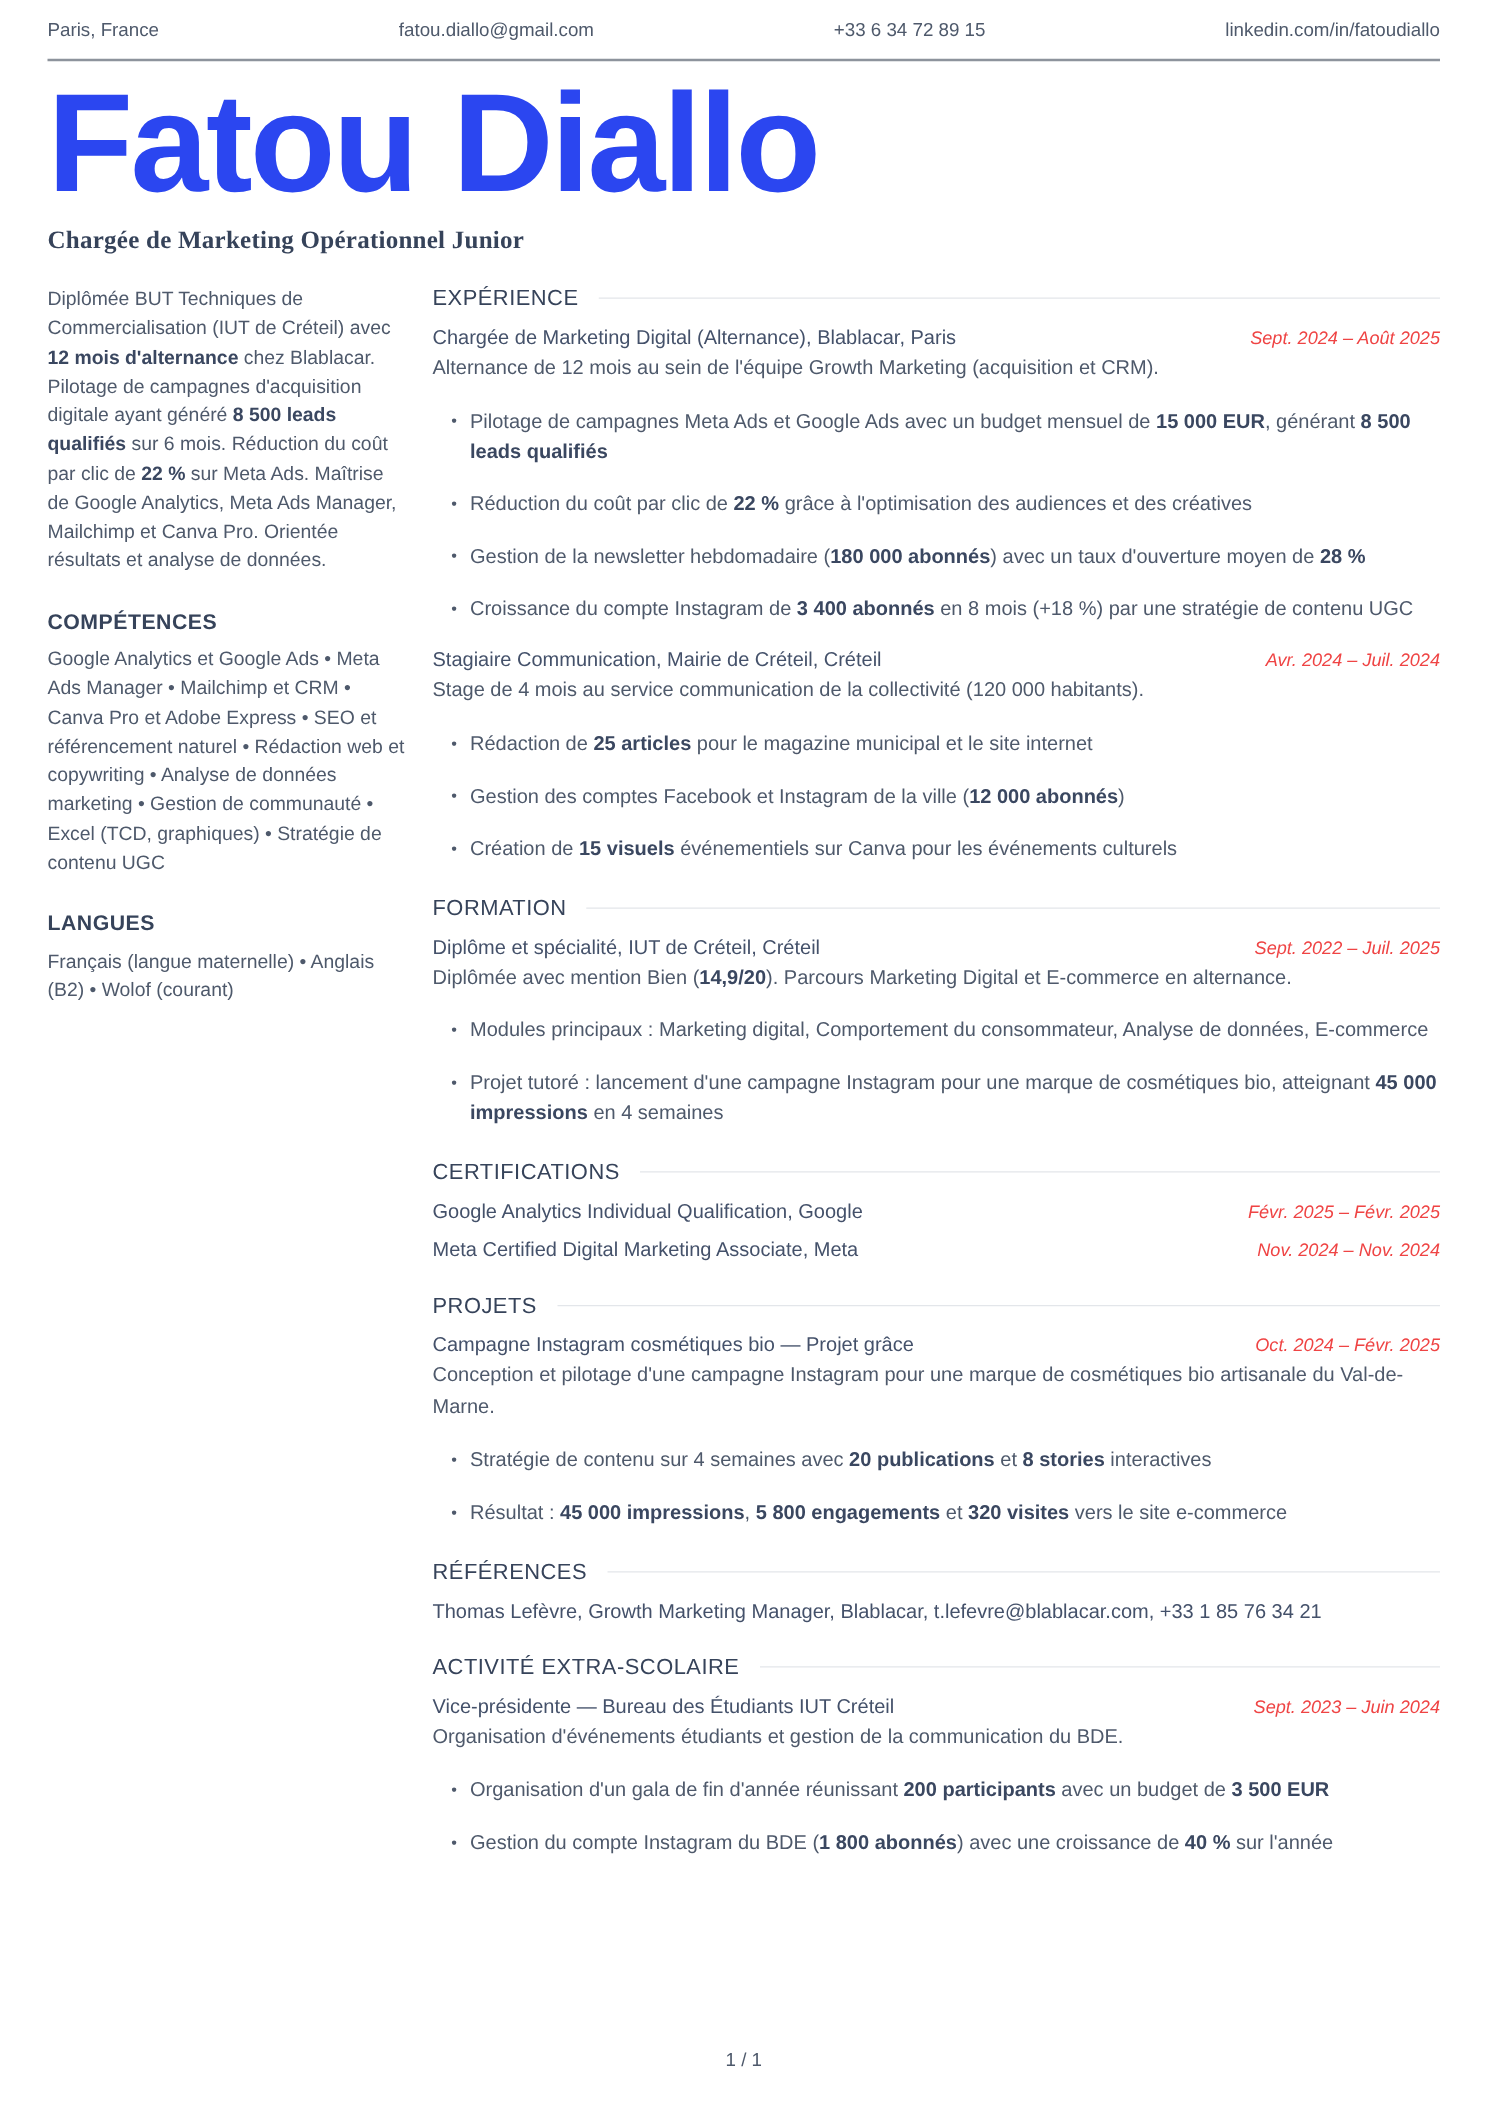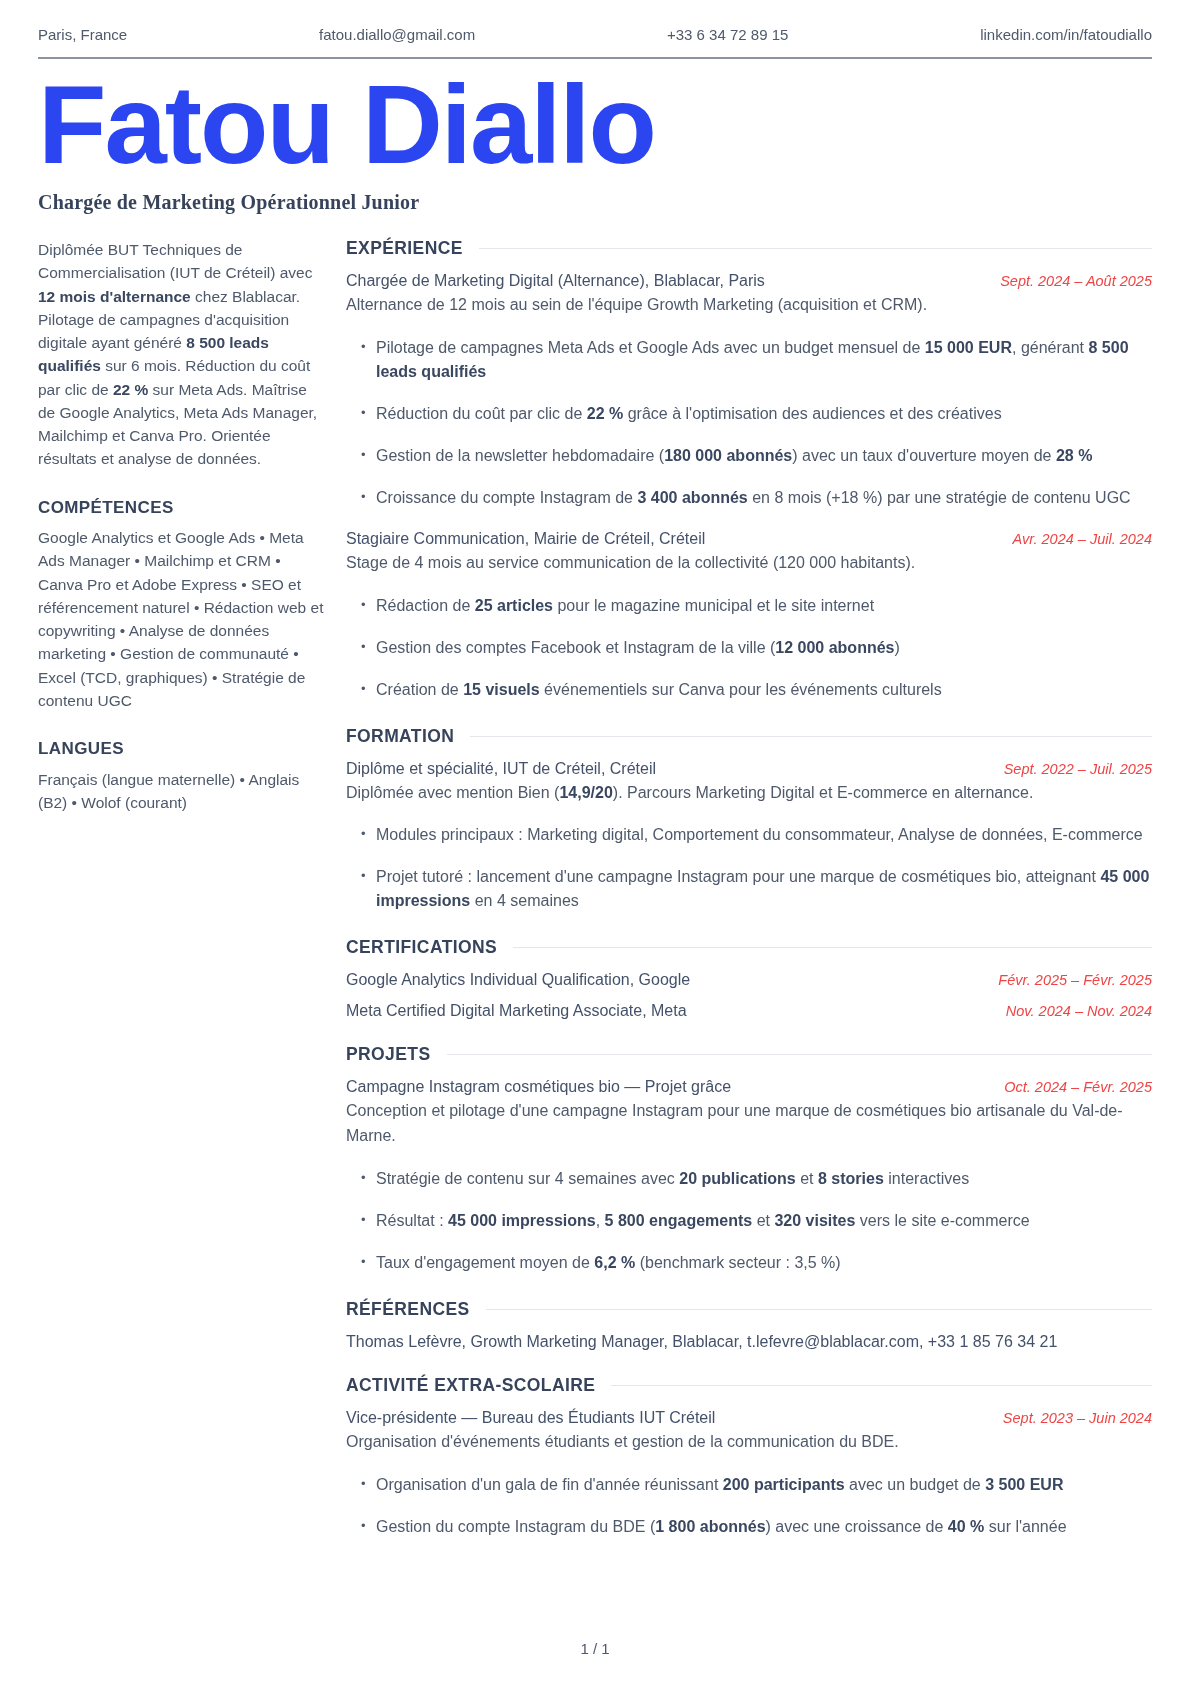--- a/index.html
+++ b/index.html
@@ -2,39 +2,39 @@
 <html lang="fr"><head>
 <meta charset="utf-8">
 <style>
   html,body{margin:0;padding:0;background:#ffffff;}
   body{
     width:1190px;height:1683px;
     font-family:"Liberation Sans","DejaVu Sans",sans-serif;
     color:#4e596b;
     -webkit-font-smoothing:antialiased;
   }
-  .page{position:relative;box-sizing:border-box;width:1190px;height:1683px;padding:26px 38px 0 38px;}
+  .page{position:relative;box-sizing:border-box;width:1190px;height:1683px;padding:16px 38px 0 38px;}
   
   .contact-bar{display:flex;justify-content:space-between;align-items:baseline;font-size:15px;color:#4e596b;}
   .contact-bar span{white-space:nowrap;}
   .top-divider{border:none;border-top:2px solid #8d939c;margin:14px 0 0 0;}
   
   .name{margin:10px 0 0 0;font-size:112px;line-height:1.0;font-weight:800;letter-spacing:-2px;color:#2b46f0;}
   .job-title{margin:10px 0 24px 0;font-size:20px;font-weight:700;letter-spacing:.2px;color:#36435a;font-family:Liberation Serif, serif;}
   
   .columns{display:flex;gap:20px;align-items:flex-start;}
   .left-col{flex:none;width:288px;font-size:15.5px;line-height:1.5;}
   .left-col p{margin:0;hyphens:auto;overflow-wrap:break-word;}
   .left-col h3{margin:24px 0 6px 0;font-size:17px;font-weight:700;letter-spacing:.4px;color:#36435a;}
   .right-col{flex:1;min-width:0;}
   
   .section{margin:0 0 10px 0;}
   .sec-head{display:flex;align-items:center;gap:16px;margin:24px 0 10px 0;}
   .section:first-child .sec-head{margin-top:0;}
-  .sec-title{font-size:17.5px;font-weight:700;letter-spacing:.4px;color:#36435a;white-space:nowrap;}
+  .sec-title{font-size:17.5px;font-weight:400;letter-spacing:.4px;color:#36435a;white-space:nowrap;}
   .sec-line{flex:1;height:1px;background:#e3e6ea;}
   
   .item-row{display:flex;justify-content:space-between;align-items:baseline;gap:14px;margin-top:13px;text-align:right;}
   .item-heading{font-size:16px;color:#44516a;}
   .item-date{font-size:14.5px;font-style:italic;color:#ef4444;white-space:nowrap;}
   .item-sub{margin:3px 0 0 0;font-size:16px;line-height:1.55;hyphens:auto;}
   .bullets{list-style:none;margin:10px 0 20px 0;padding:0 0 0 30px;}
   .bullets li{position:relative;margin:18px 0;font-size:16px;line-height:1.5;hyphens:auto;}
   .bullets li::before{content:"\2022";position:absolute;left:-15px;top:1px;font-size:13px;color:#4e596b;}
   b{font-weight:700;color:#3a4760;}
@@ -145,21 +145,20 @@
         </div>
         <div class="item">
           <div class="item-row">
             <span class="item-heading">Campagne Instagram cosmétiques bio — Projet grâce</span>
             <span class="item-date">Oct. 2024 – Févr. 2025</span>
           </div>
           <p class="item-sub">Conception et pilotage d'une campagne Instagram pour une marque de cosmétiques bio artisanale du Val-de-Marne.</p>
           <ul class="bullets">
             <li>Stratégie de contenu sur 4 semaines avec <b>20 publications</b> et <b>8 stories</b> interactives</li>
             <li>Résultat : <b>45 000 impressions</b>, <b>5 800 engagements</b> et <b>320 visites</b> vers le site e-commerce</li>
-            <li>Taux d'engagement moyen de <b>6,2 %</b> (benchmark secteur : 3,5 %)</li>
           </ul>
         </div>
       </div>
 
       <div class="section">
         <div class="sec-head">
           <span class="sec-title">RÉFÉRENCES</span>
           <span class="sec-line"></span>
         </div>
         <div class="item">

